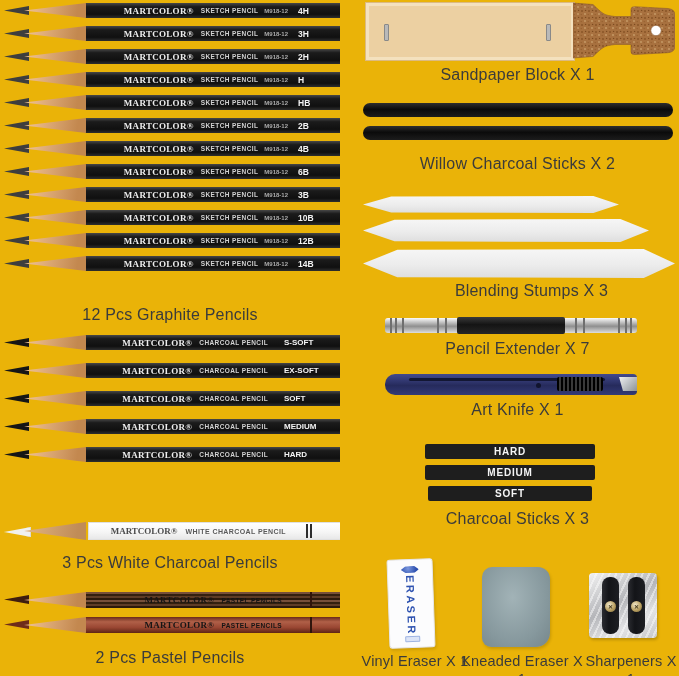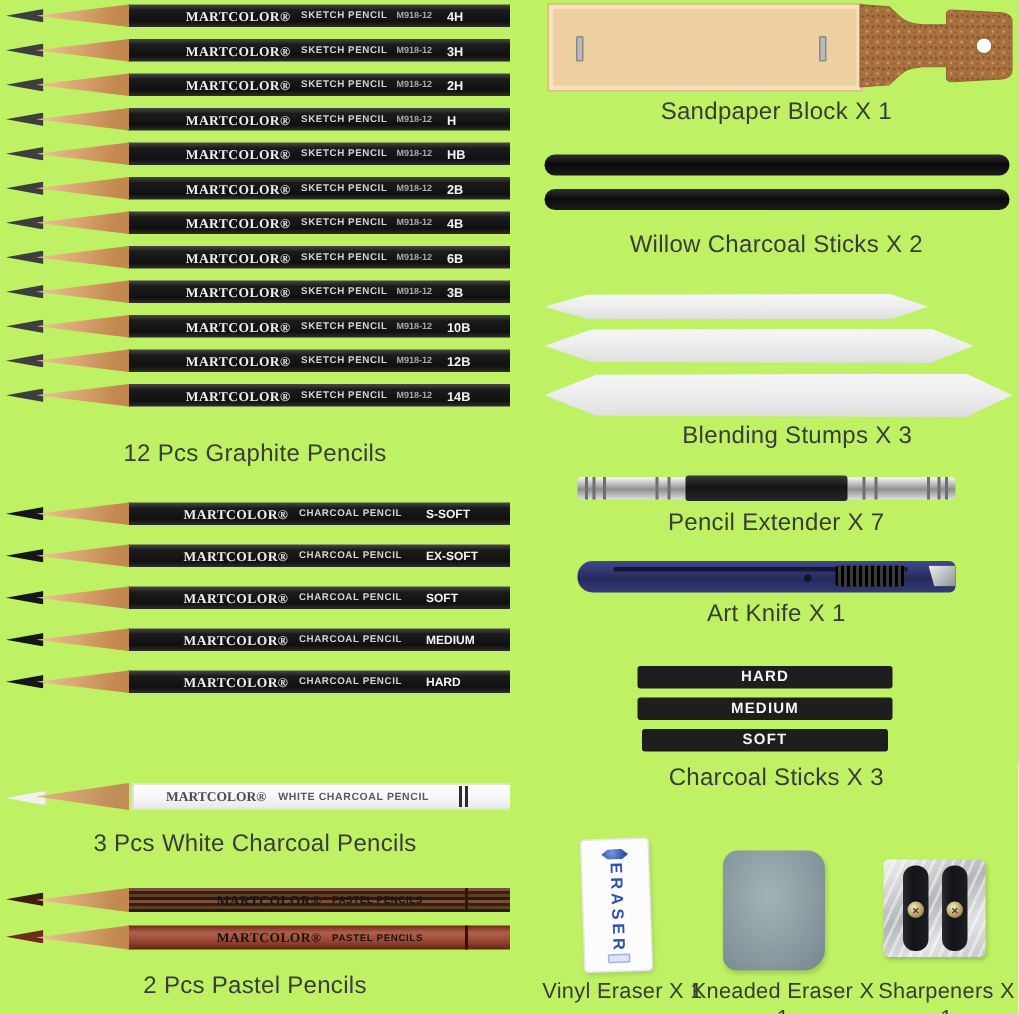--- a/index.html
+++ b/index.html
@@ -1,16 +1,16 @@
 <!DOCTYPE html>
 <html><head>
 <meta charset="utf-8">
 <style>
   html,body{margin:0;padding:0;background:#fff;}
-  #canvas{position:relative;width:679px;height:676px;background:#bef264;
+  #canvas{position:relative;width:679px;height:676px;background:#eab308;
           font-family:"Liberation Sans",sans-serif;overflow:hidden;}
 
   
   .sec-label{position:absolute;color:#3b3b3b;font-size:16px;line-height:18px;
              text-align:center;letter-spacing:.2px;}
   .sec-label.small{font-size:14.5px;}
 
   
   .plist{position:absolute;left:0;width:340px;}
   .prow{position:relative;display:flex;height:15px;margin-bottom:8px;}
@@ -286,21 +286,21 @@
       <span class="wood"></span>
     </span>
     <span class="pbody">
       <span class="p-brand">MARTCOLOR®</span>
       <span class="p-prod">SKETCH PENCIL</span>
       <span class="p-model">M918-12</span>
       <span class="p-grade">14B</span>
     </span>
   </div>
 </div>
-  <div class="sec-label" style="top:294px;left:0;width:340px">12 Pcs Graphite Pencils</div>
+  <div class="sec-label" style="top:306px;left:0;width:340px">12 Pcs Graphite Pencils</div>
 
   <div class="plist charcoal" style="top:335px" id="charcoal-list">
   <div class="prow" style="height: 15px; margin-bottom: 13px;">
     <span class="tipzone">
       <span class="point"></span>
       <span class="wood"></span>
     </span>
     <span class="pbody">
       <span class="p-brand">MARTCOLOR®</span>
       <span class="p-prod">CHARCOAL  PENCIL</span>

